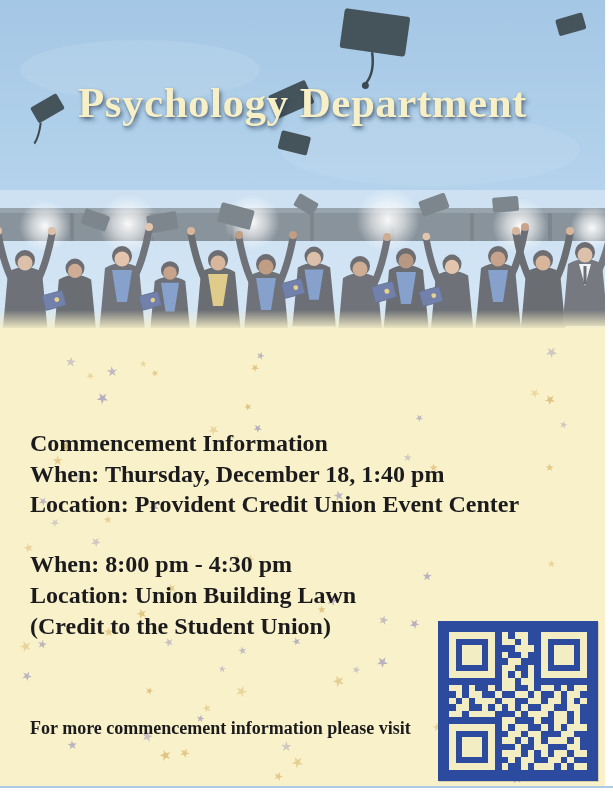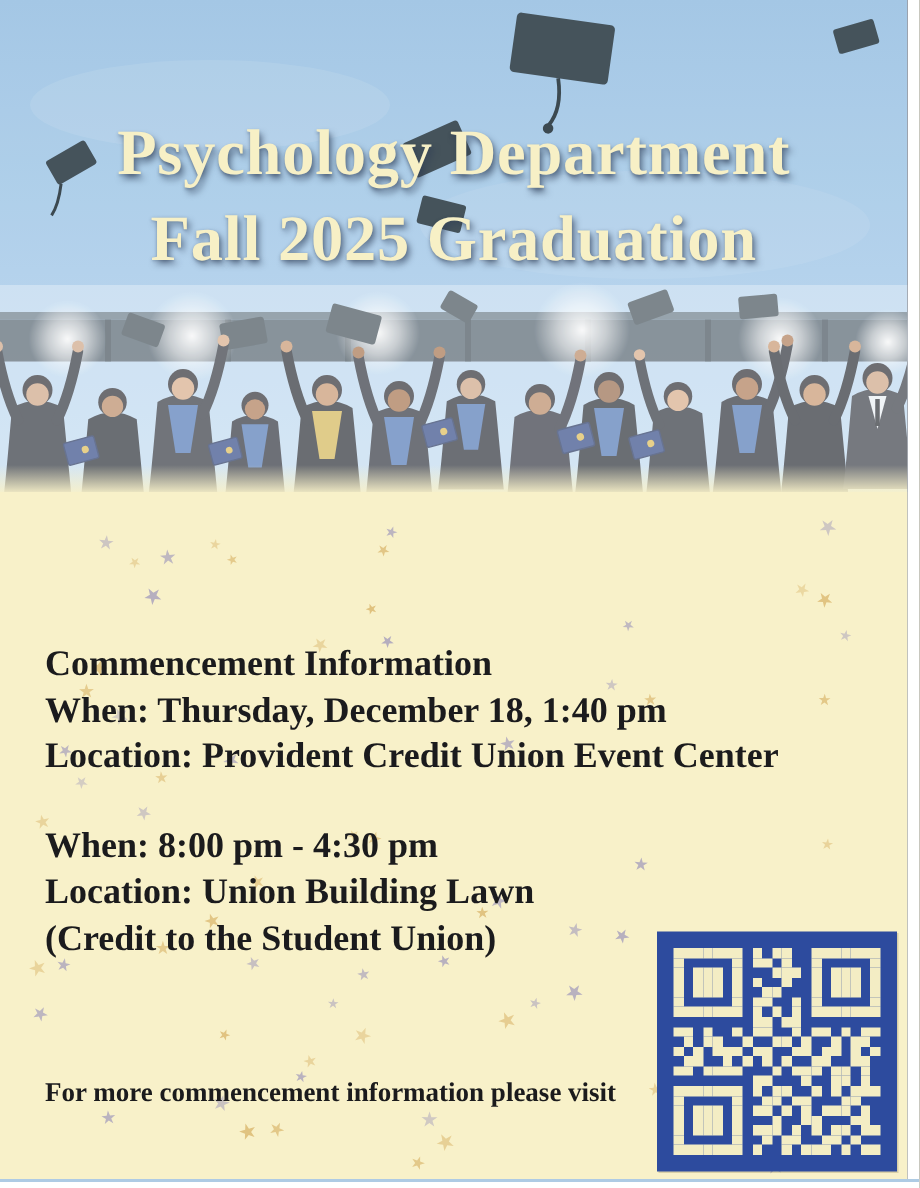--- a/index.html
+++ b/index.html
@@ -253,21 +253,20 @@
           </g>
         </g>
 
       <rect x="0" y="190" width="605" height="138" fill="#ffffff" opacity=".33"></rect>
       <rect x="0" y="0" width="605" height="328" fill="#ffffff" opacity=".08"></rect>
       <rect x="0" y="310" width="605" height="18" fill="url(#fade)"></rect>
     </svg>
 
     <div class="titles">
       <div>Psychology Department</div>
-      <div>Fall 2025 Graduation</div>
     </div>
   </div>
 
   <div class="cream">
     <div class="stars" id="stars">
         <span class="star" style="left: 544.647px; top: 134.686px; font-size: 10.2633px; color: rgb(220, 186, 114); opacity: 0.74; transform: rotate(2deg);">★</span>
         <span class="star" style="left: 445.951px; top: 338.723px; font-size: 12.2571px; color: rgb(220, 186, 114); opacity: 0.72; transform: rotate(10deg);">★</span>
         <span class="star" style="left: 147.573px; top: 171.913px; font-size: 13.2474px; color: rgb(169, 162, 189); opacity: 0.73; transform: rotate(-31deg);">★</span>
         <span class="star" style="left: 279.719px; top: 412.012px; font-size: 13.8445px; color: rgb(169, 162, 189); opacity: 0.5; transform: rotate(1deg);">★</span>
         <span class="star" style="left: 408.773px; top: 289.964px; font-size: 12.4646px; color: rgb(169, 162, 189); opacity: 0.81; transform: rotate(29deg);">★</span>

